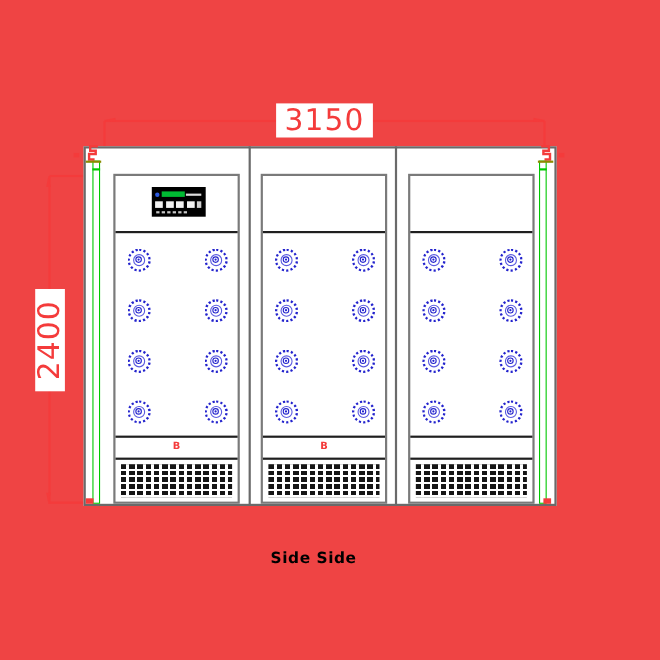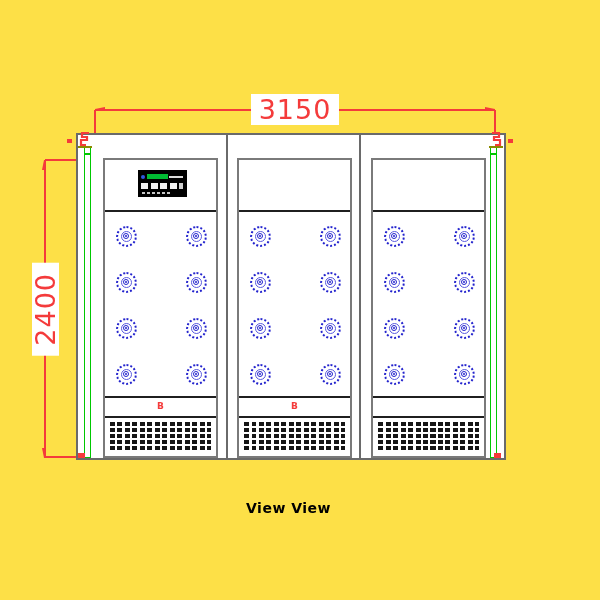--- a/index.html
+++ b/index.html
@@ -11,21 +11,21 @@
     --nozzle-blue:#2323cd;
     --nozzle-blue-mid:#5a5ae0;
     --gasket-green:#00c800;
     --hinge-olive:#8b8b00;
     --display-black:#000000;
     --display-green:#00bb33;
     --display-blue:#2d5ae0;
     --grille-black:#151515;
   }
   .canvas{
-    position:relative;width:600px;height:600px;background:#fde047;overflow:hidden;
+    position:relative;width:600px;height:600px;background:#ef4444;overflow:hidden;
     font-family:"DejaVu Sans", sans-serif;
   }
   .abs{position:absolute;}
 
   
   .cabinet{left:76px;top:133px;width:430px;height:327px;border:2px solid var(--outline-gray);box-sizing:border-box;background:#fff;}
   .divider{top:133px;width:2px;height:327px;background:var(--outline-gray);}
   #divider-1{left:226px;} #divider-2{left:359px;}
 
   
@@ -353,14 +353,14 @@
   <svg class="abs" style="left:488px;top:131px;transform:scaleX(-1);" width="17" height="19" viewBox="0 0 17 19">
     <path d="M13 2 H6 V6 H11 V9 H5 V14 H10" fill="none" stroke="var(--dimension-red)" stroke-width="2.2"></path>
   </svg>
   <div class="abs hinge-tick" id="hinge-tick-left"></div>
   <div class="abs hinge-tick" id="hinge-tick-right"></div>
   <div class="abs red-dot" id="red-dot-left"></div>
   <div class="abs red-dot" id="red-dot-right"></div>
   <div class="abs foot-mark" id="foot-mark-left"></div>
   <div class="abs foot-mark" id="foot-mark-right"></div>
 
-  <div class="abs view-label">View View</div>
+  <div class="abs view-label">Side Side</div>
 </div>
 
 </body></html>

